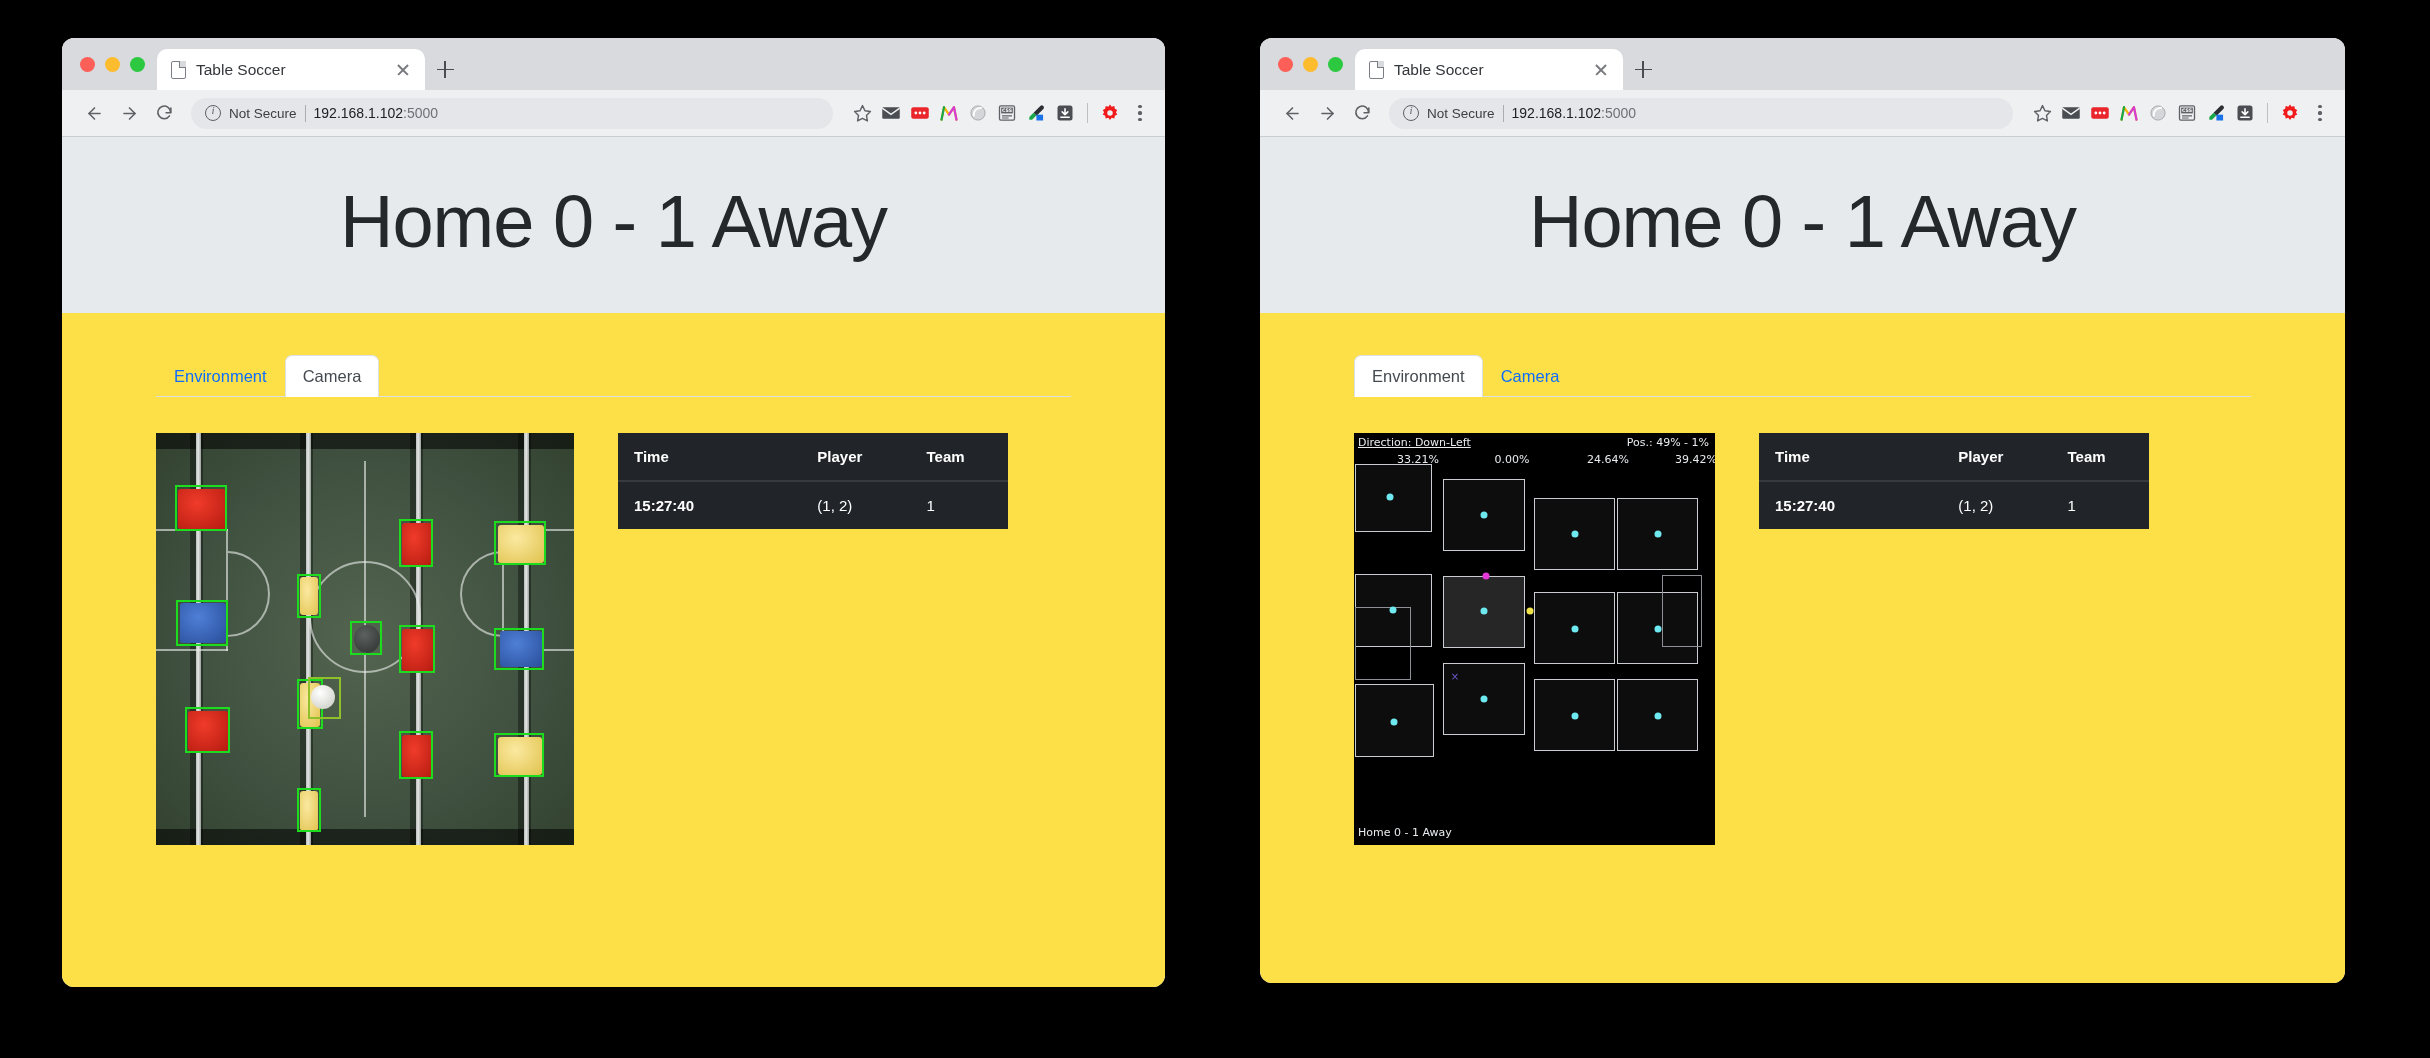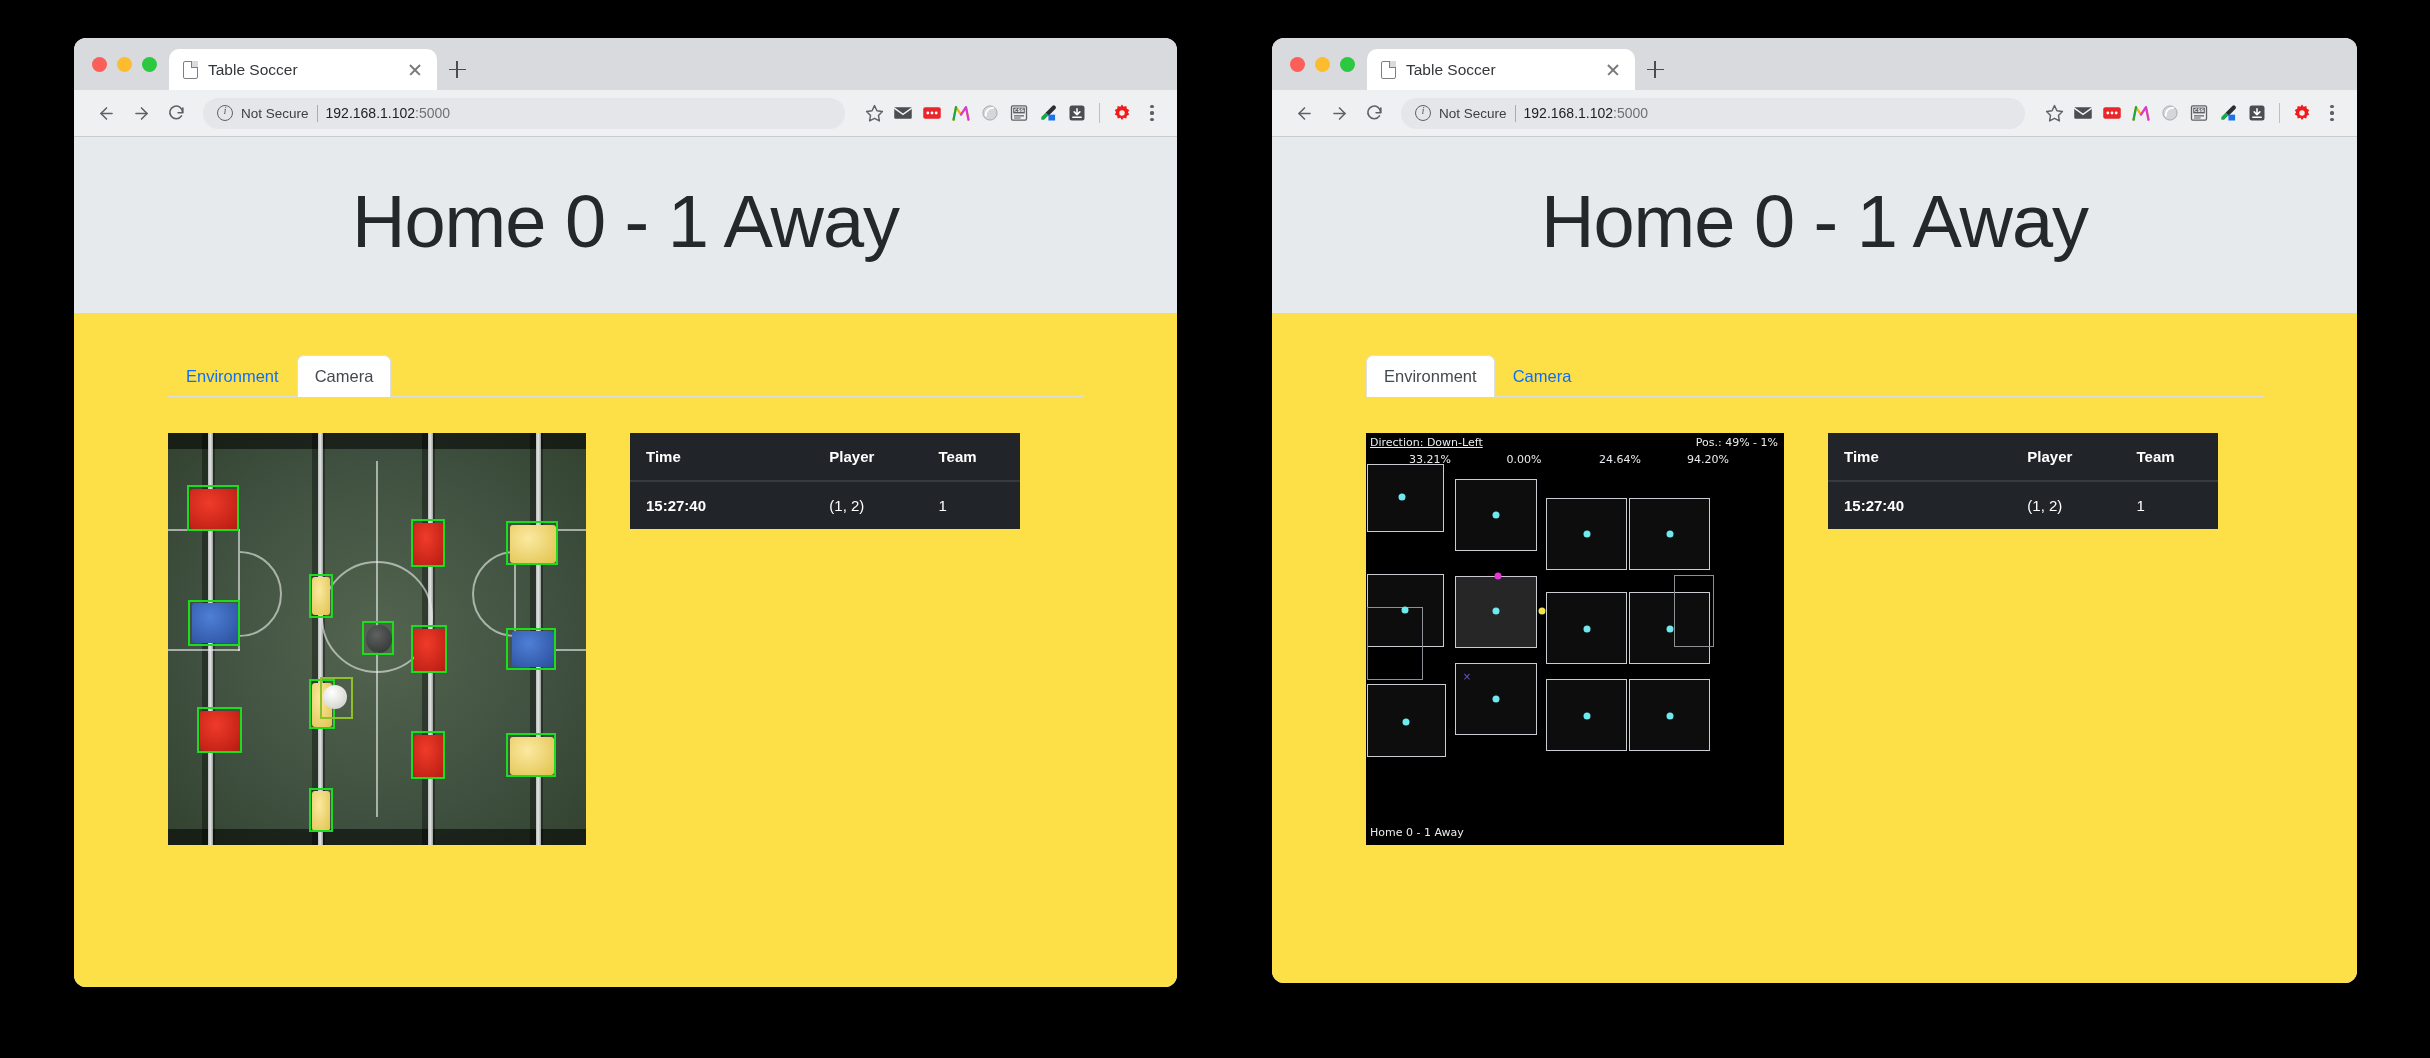--- a/index.html
+++ b/index.html
@@ -11,21 +11,20 @@
   }
   .stage { position: relative; width: 2430px; height: 1058px; background: #000; }
 
   
   .window {
     position: absolute;
     background: #fff;
     border-radius: 12px;
     overflow: hidden;
     box-shadow: 0 3px 14px rgba(0,0,0,.45);
-    margin-left: 12px;
   }
   .win-left  { left: 62px;  top: 38px; width: 1103px; height: 949px; }
   .win-right { left: 1260px; top: 38px; width: 1085px; height: 945px; }
 
   
   .tabstrip {
     height: 52px;
     background: #d8dade;
     display: flex; align-items: flex-end;
     padding-left: 14px;
@@ -220,21 +219,21 @@
     position: absolute; border-radius: 50%;
     background: radial-gradient(circle at 38% 32%, #fff, #c8c8c0);
   }
   .ball-center {
     position: absolute; border-radius: 50%;
     background: radial-gradient(circle at 40% 35%, #5d6160, #2b2f2e);
   }
 
   
   .env-view {
-    width: 418px; height: 412px;
+    width: 361px; height: 412px;
     flex: none;
     background: #000;
     position: relative;
     overflow: hidden;
     font-family: "DejaVu Sans", sans-serif;
   }
   .env-label {
     position: absolute;
     color: #e9ecef;
     font-size: 11px;
@@ -596,21 +595,21 @@
 
       <div class="panel">
 
         <div class="env-view">
           <div class="env-label" style="left:4px;top:3px;text-decoration:underline">Direction: Down-Left</div>
           <div class="env-label" style="right:6px;top:3px">Pos.: 49% - 1%</div>
 
           <div class="env-label" style="left:22px;top:20px;width:84px;text-align:center">33.21%</div>
           <div class="env-label" style="left:116px;top:20px;width:84px;text-align:center">0.00%</div>
           <div class="env-label" style="left:212px;top:20px;width:84px;text-align:center">24.64%</div>
-          <div class="env-label" style="left:300px;top:20px;width:84px;text-align:center">94.20%</div>
+          <div class="env-label" style="left:300px;top:20px;width:84px;text-align:center">39.42%</div>
 
           <div class="env-rect" style="left:1px;top:31px;width:77px;height:68px"></div>
           <div class="env-dot" style="left:36px;top:64px"></div>
           <div class="env-rect" style="left:1px;top:141px;width:77px;height:73px"></div>
           <div class="env-rect dim" style="left:1px;top:174px;width:56px;height:73px"></div>
           <div class="env-dot" style="left:39px;top:177px"></div>
           <div class="env-rect" style="left:1px;top:251px;width:79px;height:73px"></div>
           <div class="env-dot" style="left:40px;top:289px"></div>
 
           <div class="env-rect" style="left:89px;top:46px;width:82px;height:72px"></div>

